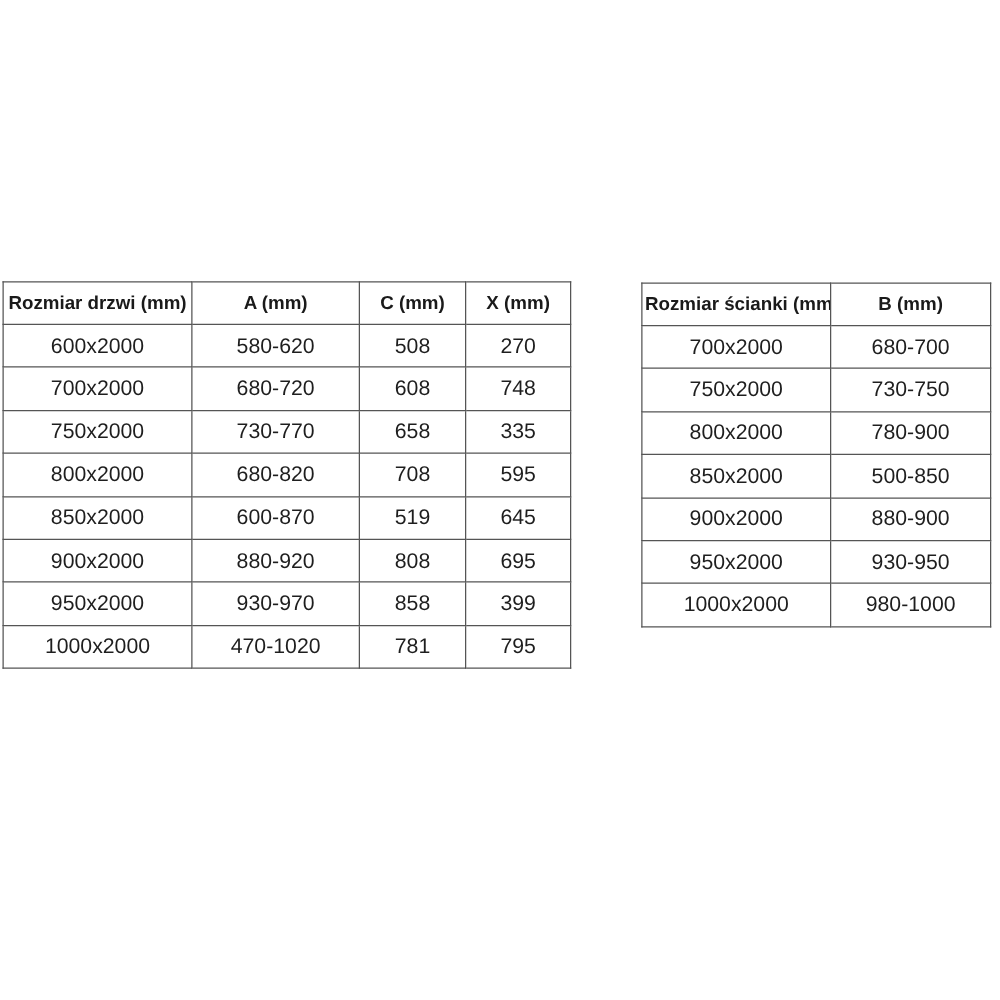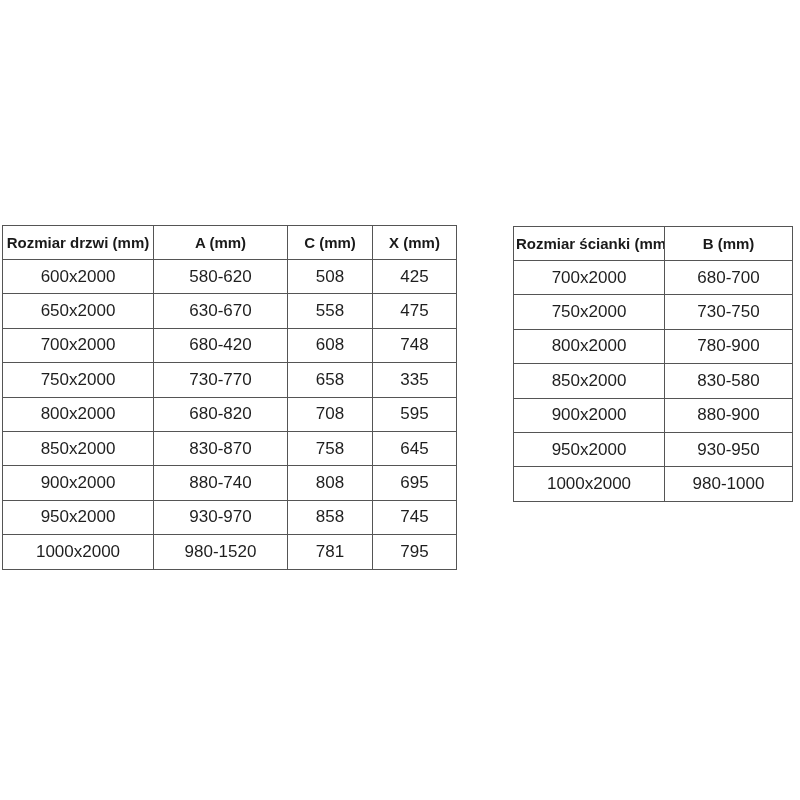--- a/index.html
+++ b/index.html
@@ -62,67 +62,61 @@
         <th>A (mm)</th>
         <th>C (mm)</th>
         <th>X (mm)</th>
       </tr>
     </thead>
     <tbody>
       <tr>
         <td>600x2000</td>
         <td>580-620</td>
         <td>508</td>
-        <td>425</td>
-      </tr>
-      <tr>
-        <td>650x2000</td>
-        <td>630-670</td>
-        <td>558</td>
-        <td>475</td>
+        <td>270</td>
       </tr>
       <tr>
         <td>700x2000</td>
-        <td>680-420</td>
+        <td>680-720</td>
         <td>608</td>
         <td>748</td>
       </tr>
       <tr>
         <td>750x2000</td>
         <td>730-770</td>
         <td>658</td>
         <td>335</td>
       </tr>
       <tr>
         <td>800x2000</td>
         <td>680-820</td>
         <td>708</td>
         <td>595</td>
       </tr>
       <tr>
         <td>850x2000</td>
-        <td>830-870</td>
-        <td>758</td>
+        <td>600-870</td>
+        <td>519</td>
         <td>645</td>
       </tr>
       <tr>
         <td>900x2000</td>
-        <td>880-740</td>
+        <td>880-920</td>
         <td>808</td>
         <td>695</td>
       </tr>
       <tr>
         <td>950x2000</td>
         <td>930-970</td>
         <td>858</td>
-        <td>745</td>
+        <td>399</td>
       </tr>
       <tr>
         <td>1000x2000</td>
-        <td>980-1520</td>
+        <td>470-1020</td>
         <td>781</td>
         <td>795</td>
       </tr>
     </tbody>
   </table>
 
   <table class="spec" id="wall-table">
     <colgroup>
       <col style="width:151px">
         <col style="width:128px">
@@ -141,21 +135,21 @@
       <tr>
         <td>750x2000</td>
         <td>730-750</td>
       </tr>
       <tr>
         <td>800x2000</td>
         <td>780-900</td>
       </tr>
       <tr>
         <td>850x2000</td>
-        <td>830-580</td>
+        <td>500-850</td>
       </tr>
       <tr>
         <td>900x2000</td>
         <td>880-900</td>
       </tr>
       <tr>
         <td>950x2000</td>
         <td>930-950</td>
       </tr>
       <tr>

